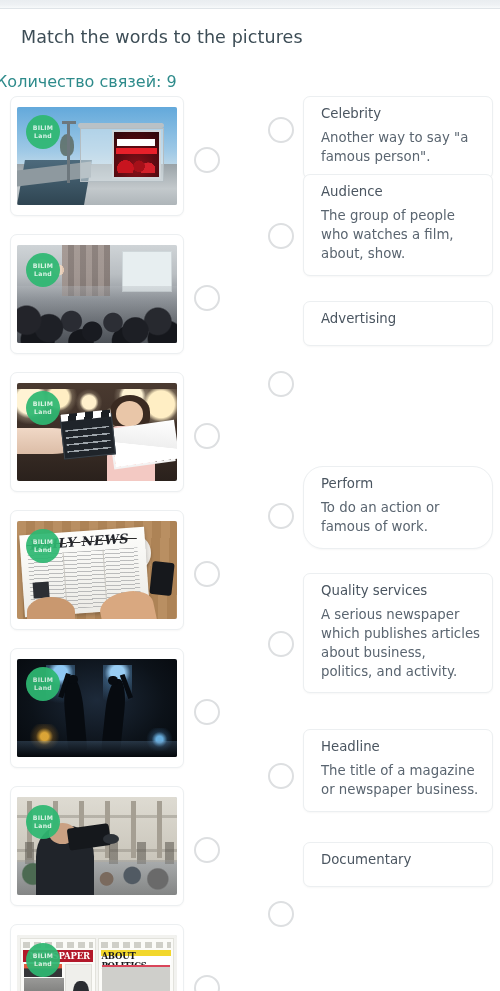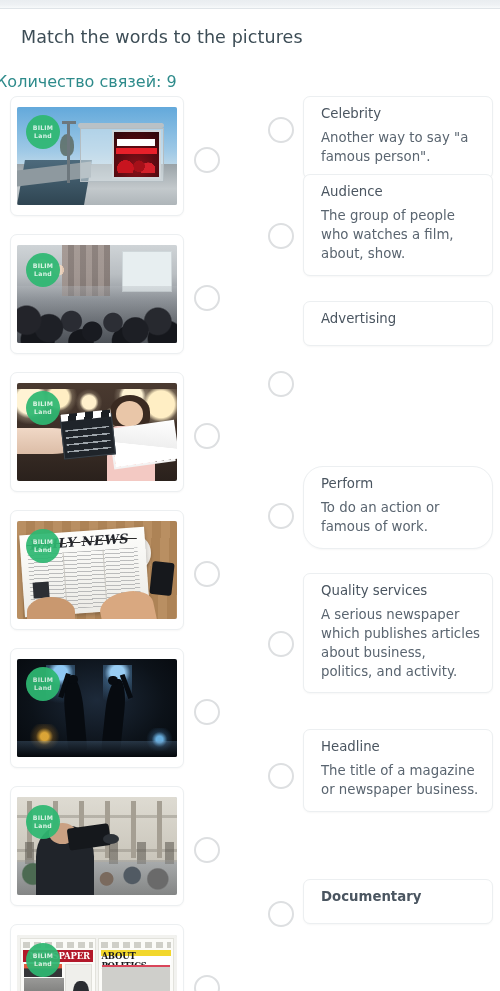--- a/index.html
+++ b/index.html
@@ -507,17 +507,17 @@
     <div class="txt-card" style="top:477px;">
       <div class="term">Quality services</div>
       <div class="definition">A serious newspaper which publishes articles about business, politics, and activity.</div>
     </div>
 
     <div class="txt-card" style="top:633px;">
       <div class="term">Headline</div>
       <div class="definition">The title of a magazine or newspaper business.</div>
     </div>
 
-    <div class="txt-card" style="top:783px;font-weight:bold;">
+    <div class="txt-card" style="top:746px;">
       <div class="term">Documentary</div>
     </div>
   </div>
 </div>
 
 </body></html>

